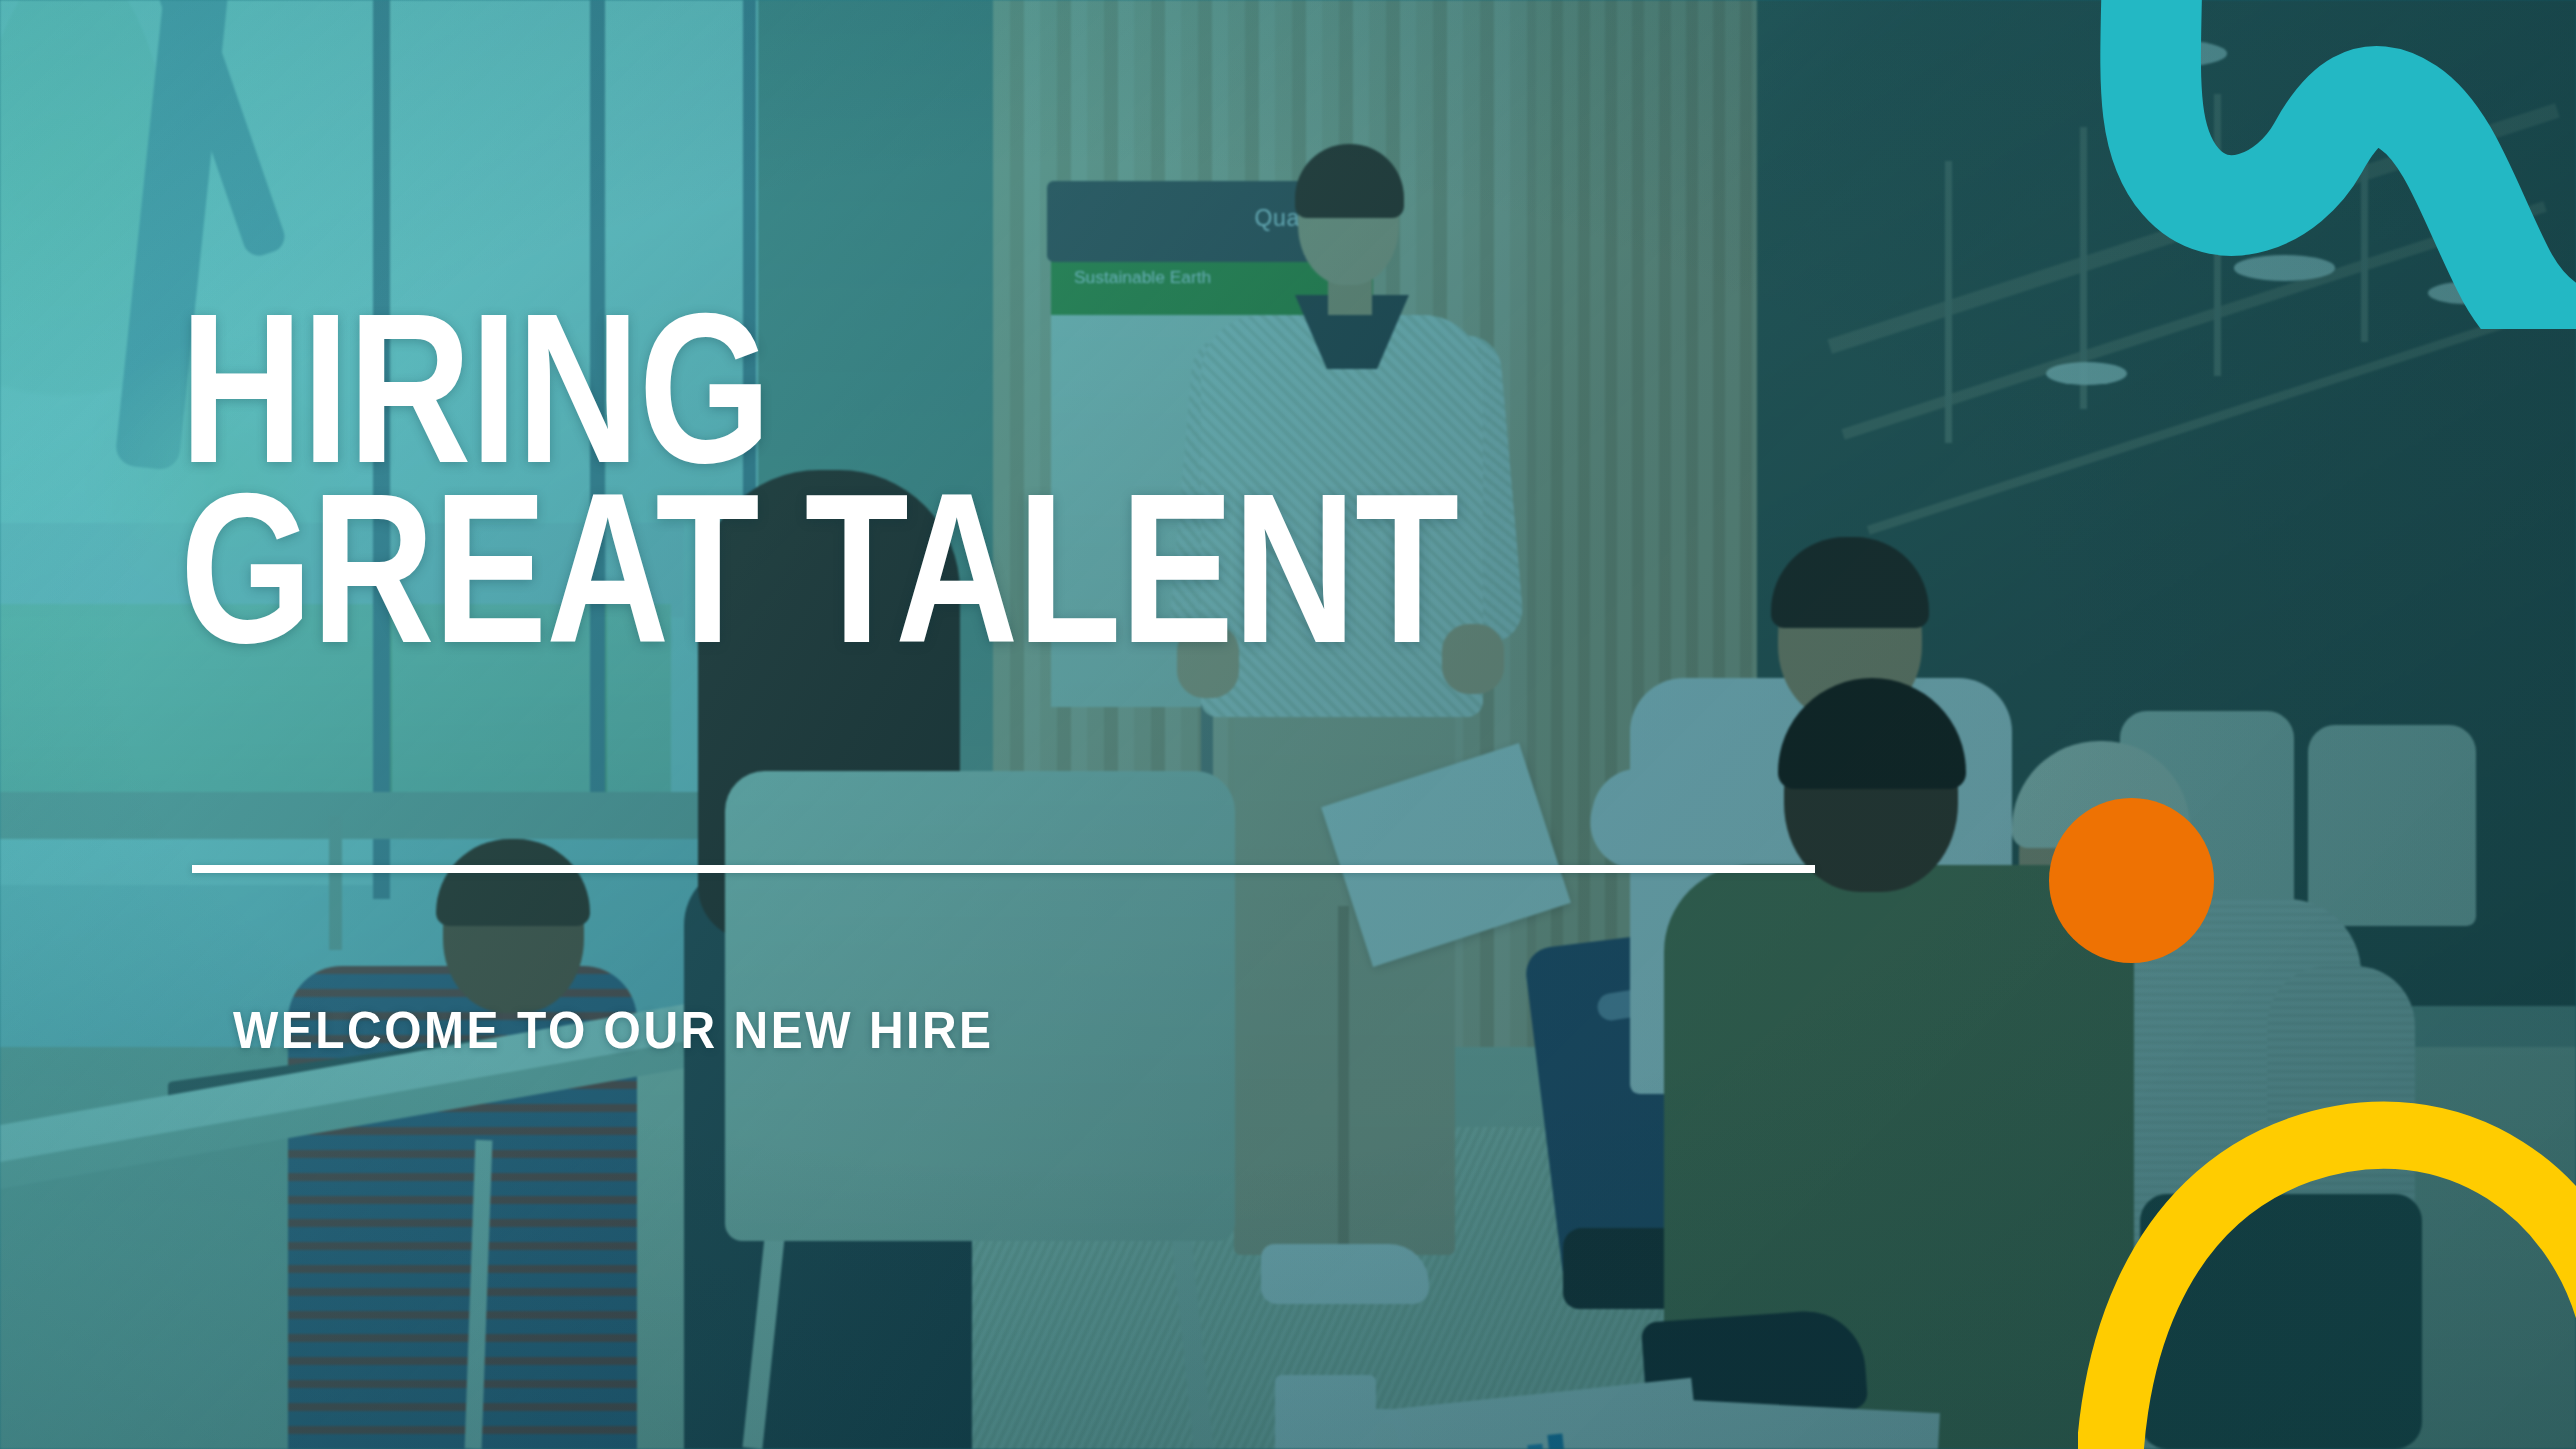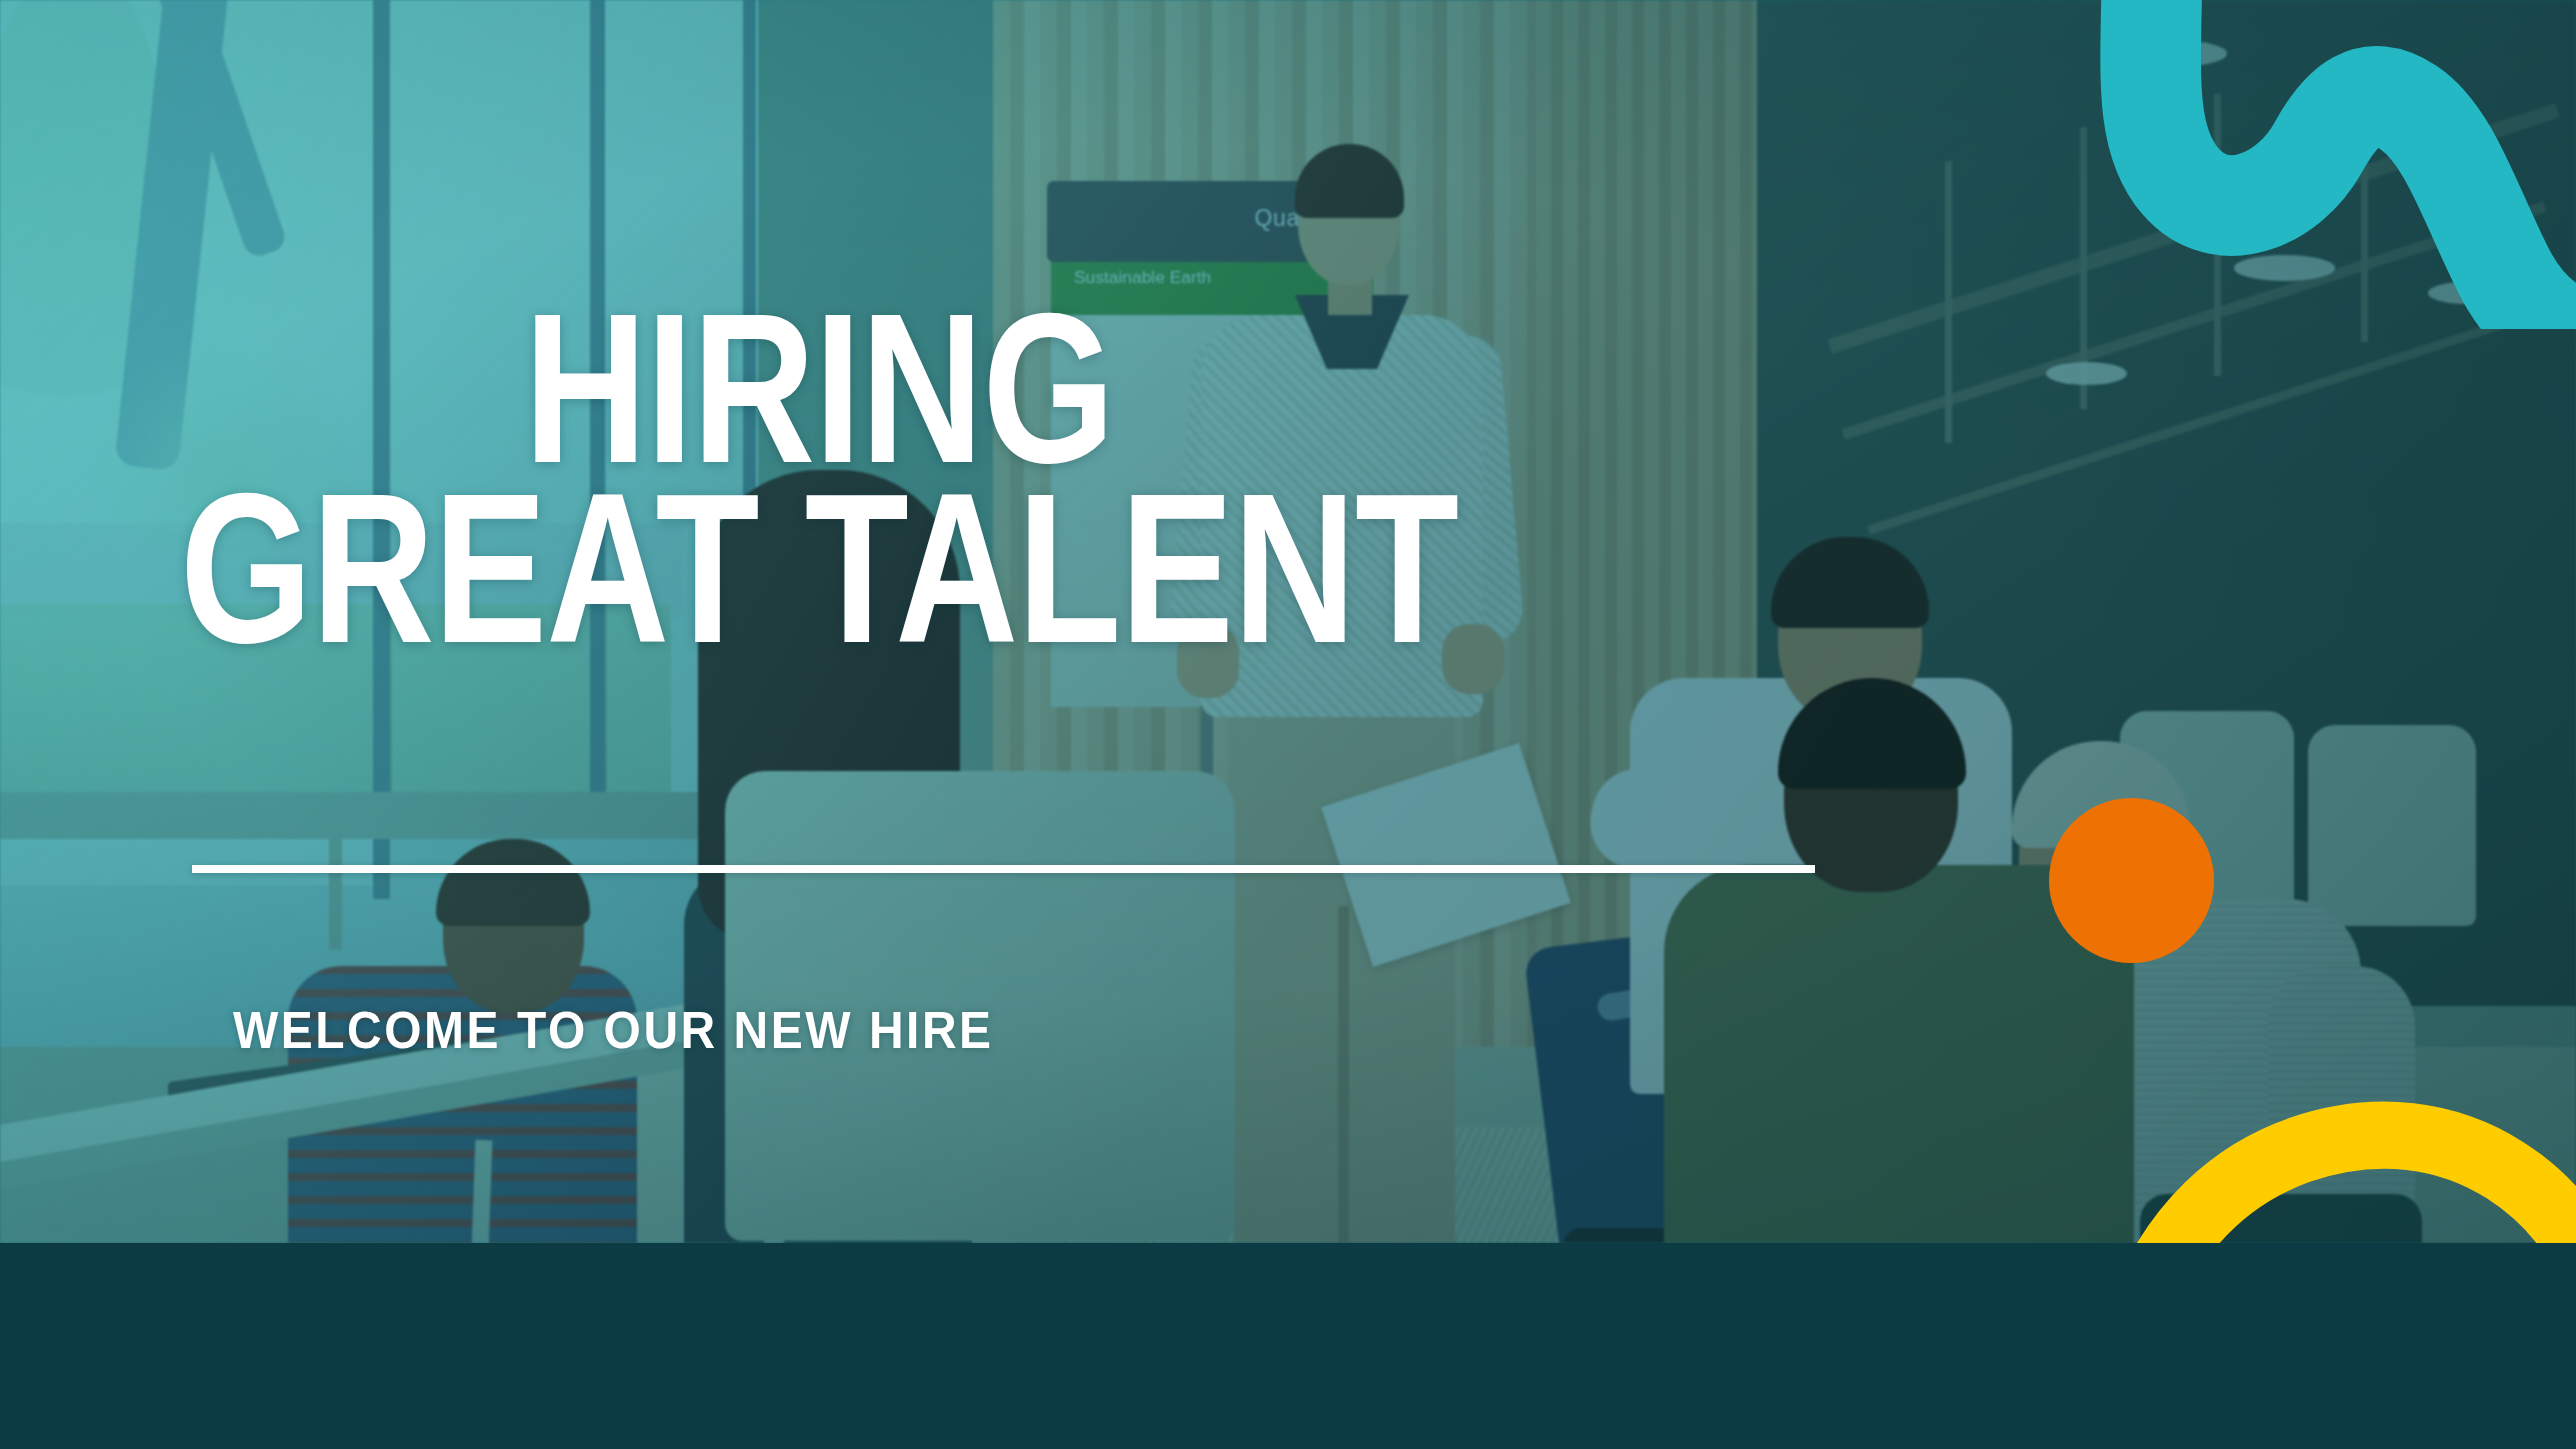--- a/index.html
+++ b/index.html
@@ -1,24 +1,23 @@
 <!DOCTYPE html>
 <html style="font-size:10.7px"><head>
 <meta charset="utf-8">
 <style>
   html,body{margin:0;padding:0;background:#0d3b44;}
   *{box-sizing:border-box;}
 
   #stage{
     position:relative;
-    width:2576px;height:1243px;
+    width:2576px;height:1449px;
     overflow:hidden;
     font-family:"Liberation Sans","DejaVu Sans",sans-serif;
     background:#2b8a92;
-    text-align:center;
   }
 
   
   .scene{position:absolute;inset:0;overflow:hidden;}
   .layer{position:absolute;}
 
   
   .room-base{inset:0;background:
       linear-gradient(180deg,#5f8f86 0%, #6e9c90 38%, #8aa89a 62%, #9cb6a6 100%);}
 

